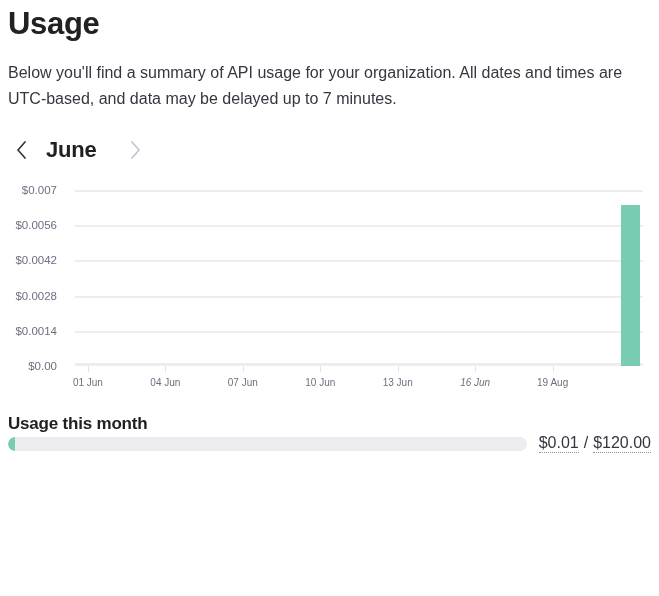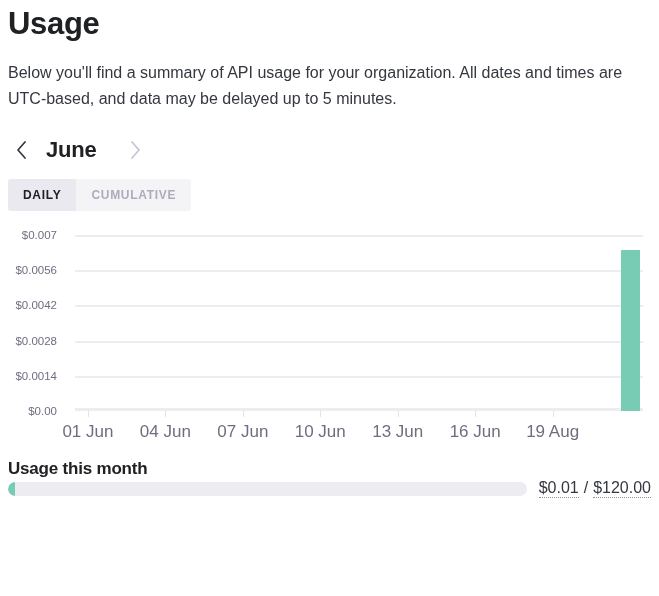--- a/index.html
+++ b/index.html
@@ -167,21 +167,21 @@
   .xtick {
     position: absolute;
     top: 100%;
     width: 1px;
     height: 6px;
     background: #e3e3e8;
   }
   .xlabel {
     position: absolute;
     top: calc(100% + 11px);
-    font-size: 17px;
+    font-size: 10px;
     color: #6e6e80;
     white-space: nowrap;
     transform: translateX(-50%);
     text-align: right;
   }
 
   
   .section-title {
     margin: 0;
     padding-top: 14px;
@@ -228,40 +228,36 @@
   }
   .slash { color: #353740; }
 </style>
 </head>
 <body>
 
 <div class="page">
 
   <h1 class="page-title">Usage</h1>
 
-  <p class="intro">Below you'll find a summary of API usage for your organization. All dates and times are UTC-based, and data may be delayed up to 5 minutes.</p>
+  <p class="intro">Below you'll find a summary of API usage for your organization. All dates and times are UTC-based, and data may be delayed up to 7 minutes.</p>
 
   <div class="month-nav">
     <button class="chev chev-prev" aria-label="Previous month">
       <svg width="11" height="18" viewBox="0 0 11 18" fill="none" stroke-width="1.7" stroke-linecap="round" stroke-linejoin="round">
         <polyline points="9,1 2,9 9,17"></polyline>
       </svg>
     </button>
     <span class="month-label">June</span>
     <button class="chev chev-next" aria-label="Next month">
       <svg width="11" height="18" viewBox="0 0 11 18" fill="none" stroke-width="1.7" stroke-linecap="round" stroke-linejoin="round">
         <polyline points="2,1 9,9 2,17"></polyline>
       </svg>
     </button>
   </div>
 
-  <div class="tabs">
-    <button class="tab active">DAILY</button>
-    <button class="tab">CUMULATIVE</button>
-  </div>
 
   <div class="chart-block">
 
 
     <div class="chart">
       <div class="plot" id="plot">
         <div class="baseline"></div>
       <div class="gridline" style="top: 0px;"></div>
           <div class="ylabel" style="top: 0px;">$0.007</div>
           <div class="gridline" style="top: 35.2px;"></div>
@@ -278,21 +274,21 @@
           <div class="xlabel" style="left: 2.27273%;">01 Jun</div>
           <div class="xtick" style="left: 15.9091%;"></div>
           <div class="xlabel" style="left: 15.9091%;">04 Jun</div>
           <div class="xtick" style="left: 29.5455%;"></div>
           <div class="xlabel" style="left: 29.5455%;">07 Jun</div>
           <div class="xtick" style="left: 43.1818%;"></div>
           <div class="xlabel" style="left: 43.1818%;">10 Jun</div>
           <div class="xtick" style="left: 56.8182%;"></div>
           <div class="xlabel" style="left: 56.8182%;">13 Jun</div>
           <div class="xtick" style="left: 70.4545%;"></div>
-          <div class="xlabel" style="left: 70.4545%;">16 Jun</div>
+          <div class="xlabel" style="left: 70.4545%; font-style: italic;">16 Jun</div>
           <div class="xtick" style="left: 84.0909%;"></div>
           <div class="xlabel" style="left: 84.0909%;">19 Aug</div>
         </div>
     </div>
 
   </div>
 
   <h2 class="section-title">Usage this month</h2>
 
   <div class="usage-row">

